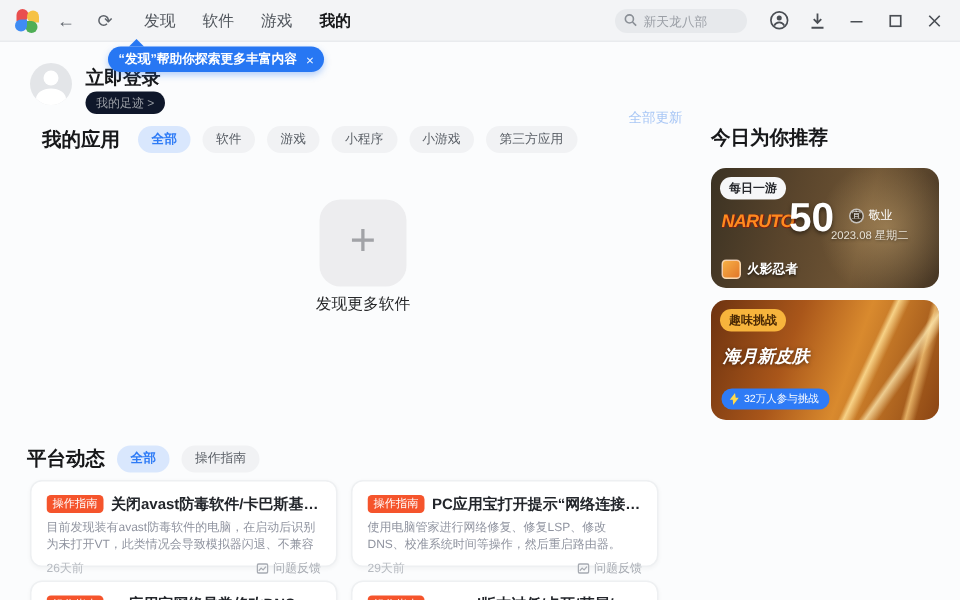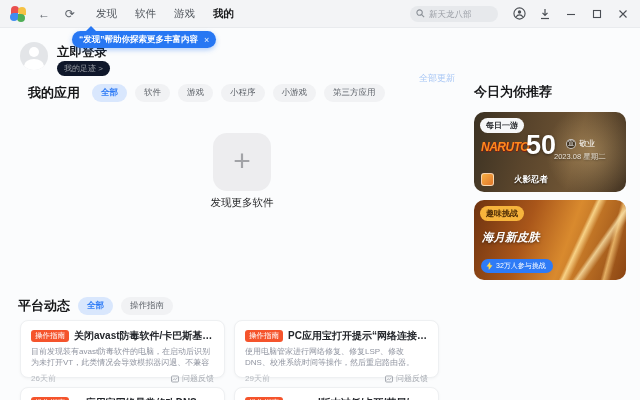--- a/index.html
+++ b/index.html
@@ -55,21 +55,21 @@
   .rec-title { position:absolute; left:474px; top:83px; }
   .rec-card { position:absolute; left:474px; width:152px; height:80px; border-radius:10px; overflow:hidden; cursor:pointer; color:#fff; }
   .card-naruto { top:112px; background:linear-gradient(105deg,#3b3223 0%,#5a452c 35%,#6e5434 65%,#463624 100%); }
   .card-naruto::after { content:""; position:absolute; right:-10px; top:-6px; width:90px; height:92px; background:radial-gradient(closest-side, rgba(214,178,120,.45), rgba(214,178,120,0)); }
   .badge-white { position:absolute; left:6px; top:6px; background:#f6f7f8; color:#26282c; font-size:8px; font-weight:bold; padding:2px 6px; border-radius:8px; z-index:2; }
   .naruto-logo { position:absolute; left:7px; top:28px; font-size:12px; font-style:italic; font-weight:bold; color:#ff8a1e; text-shadow:0 1px 0 #7c1f12, 1px 0 0 #7c1f12; letter-spacing:-.5px; z-index:2; }
   .big-day { position:absolute; left:52px; top:18px; font-size:27px; font-weight:bold; text-shadow:0 1px 3px rgba(0,0,0,.5); z-index:2; }
   .luck-row { position:absolute; left:92px; top:26px; display:flex; align-items:center; gap:3px; font-size:8px; z-index:2; }
   .luck-circle { width:10px; height:10px; border-radius:50%; background:rgba(0,0,0,.5); border:1px solid rgba(255,255,255,.7); display:flex; align-items:center; justify-content:center; font-size:6px; }
   .date-line { position:absolute; left:80px; top:40px; font-size:7.5px; color:#e8e2d6; text-shadow:0 1px 2px rgba(0,0,0,.5); z-index:2; }
-  .game-row { position:absolute; left:7px; bottom:6px; display:flex; align-items:center; gap:20px; z-index:2; }
+  .game-row { position:absolute; left:7px; bottom:6px; display:flex; align-items:center; gap:4px; z-index:2; }
   .game-avatar { width:13px; height:13px; border-radius:3px; background:linear-gradient(135deg,#f7b045,#e2772a); border:1px solid rgba(255,255,255,.6); }
   .game-name { font-size:8.5px; font-weight:bold; text-shadow:0 1px 2px rgba(0,0,0,.6); }
 
   .card-challenge { top:200px; background:linear-gradient(110deg,#6e3310 0%,#a9561a 35%,#d98a2e 60%,#8a4413 100%); }
   .card-challenge::before { content:""; position:absolute; left:40px; top:-10px; width:140px; height:120px; background:
       linear-gradient(115deg, transparent 44%, rgba(255,224,150,.85) 46%, transparent 50%),
       linear-gradient(125deg, transparent 54%, rgba(255,236,180,.75) 56%, transparent 60%),
       linear-gradient(105deg, transparent 64%, rgba(255,210,130,.7) 66%, transparent 70%);
   }
   .badge-orange { position:absolute; left:6px; top:6px; background:#f7b43c; color:#4c2a05; font-size:8px; font-weight:bold; padding:2px 6px; border-radius:8px; z-index:2; }

